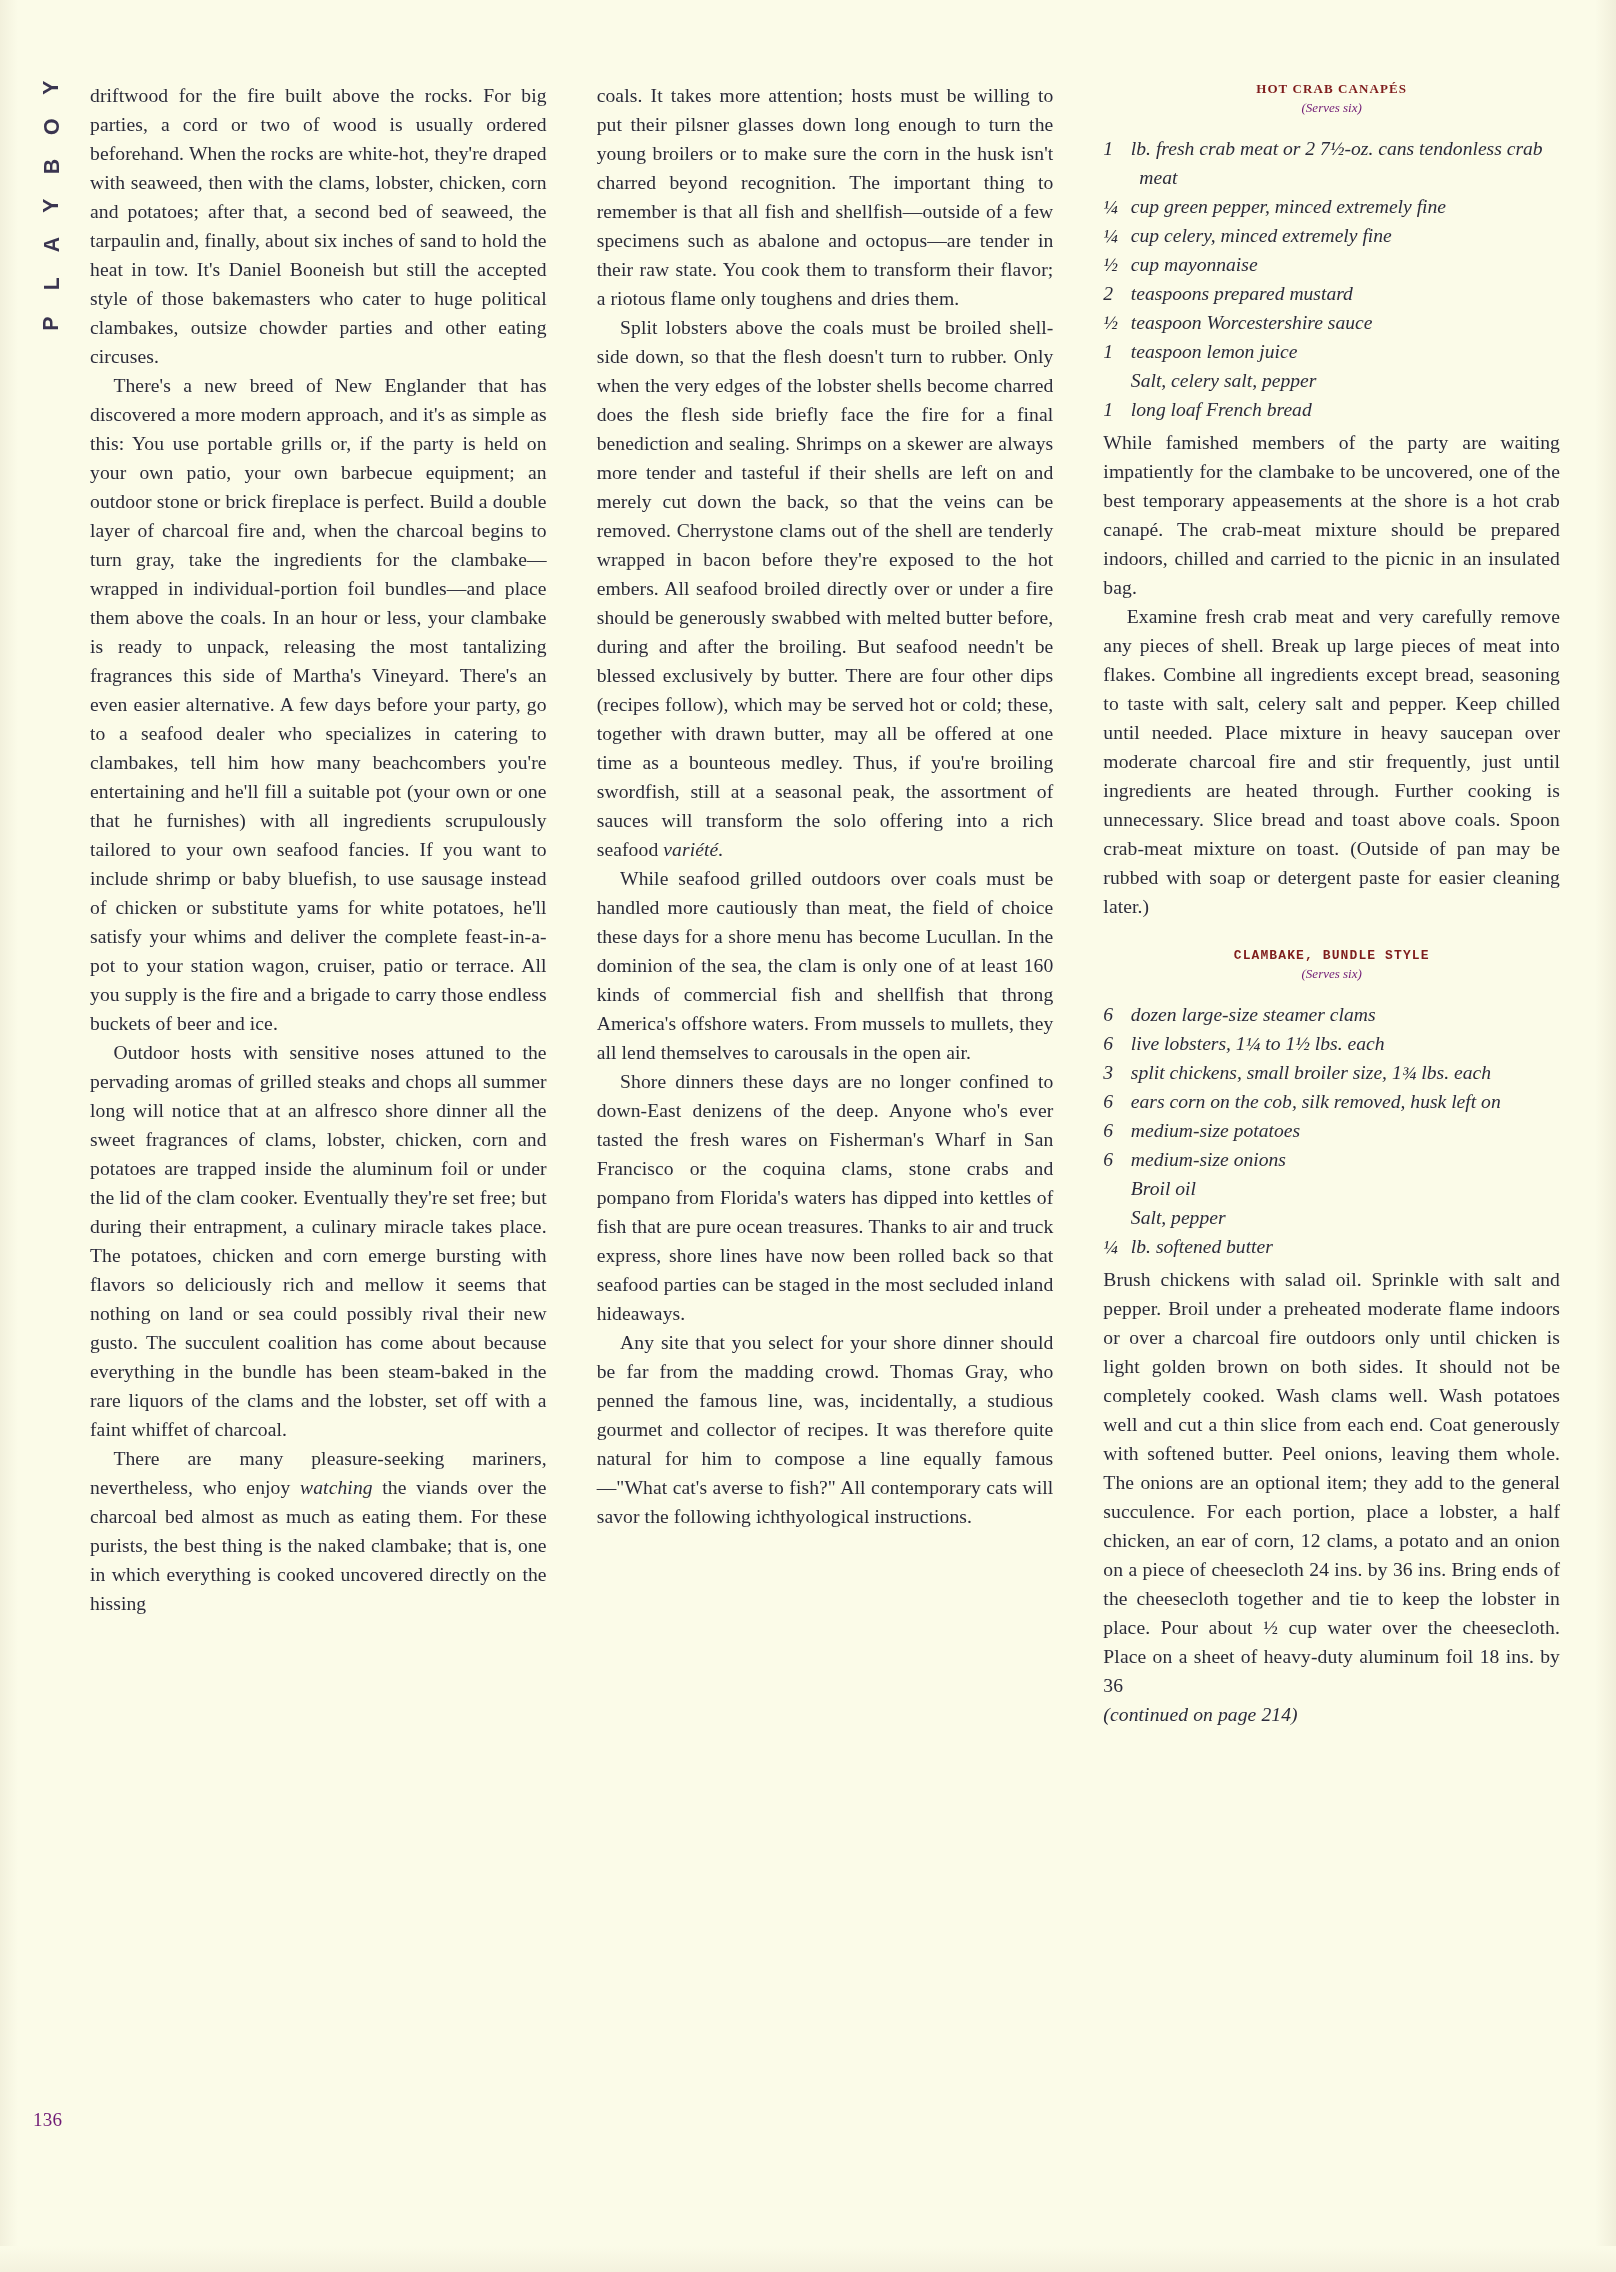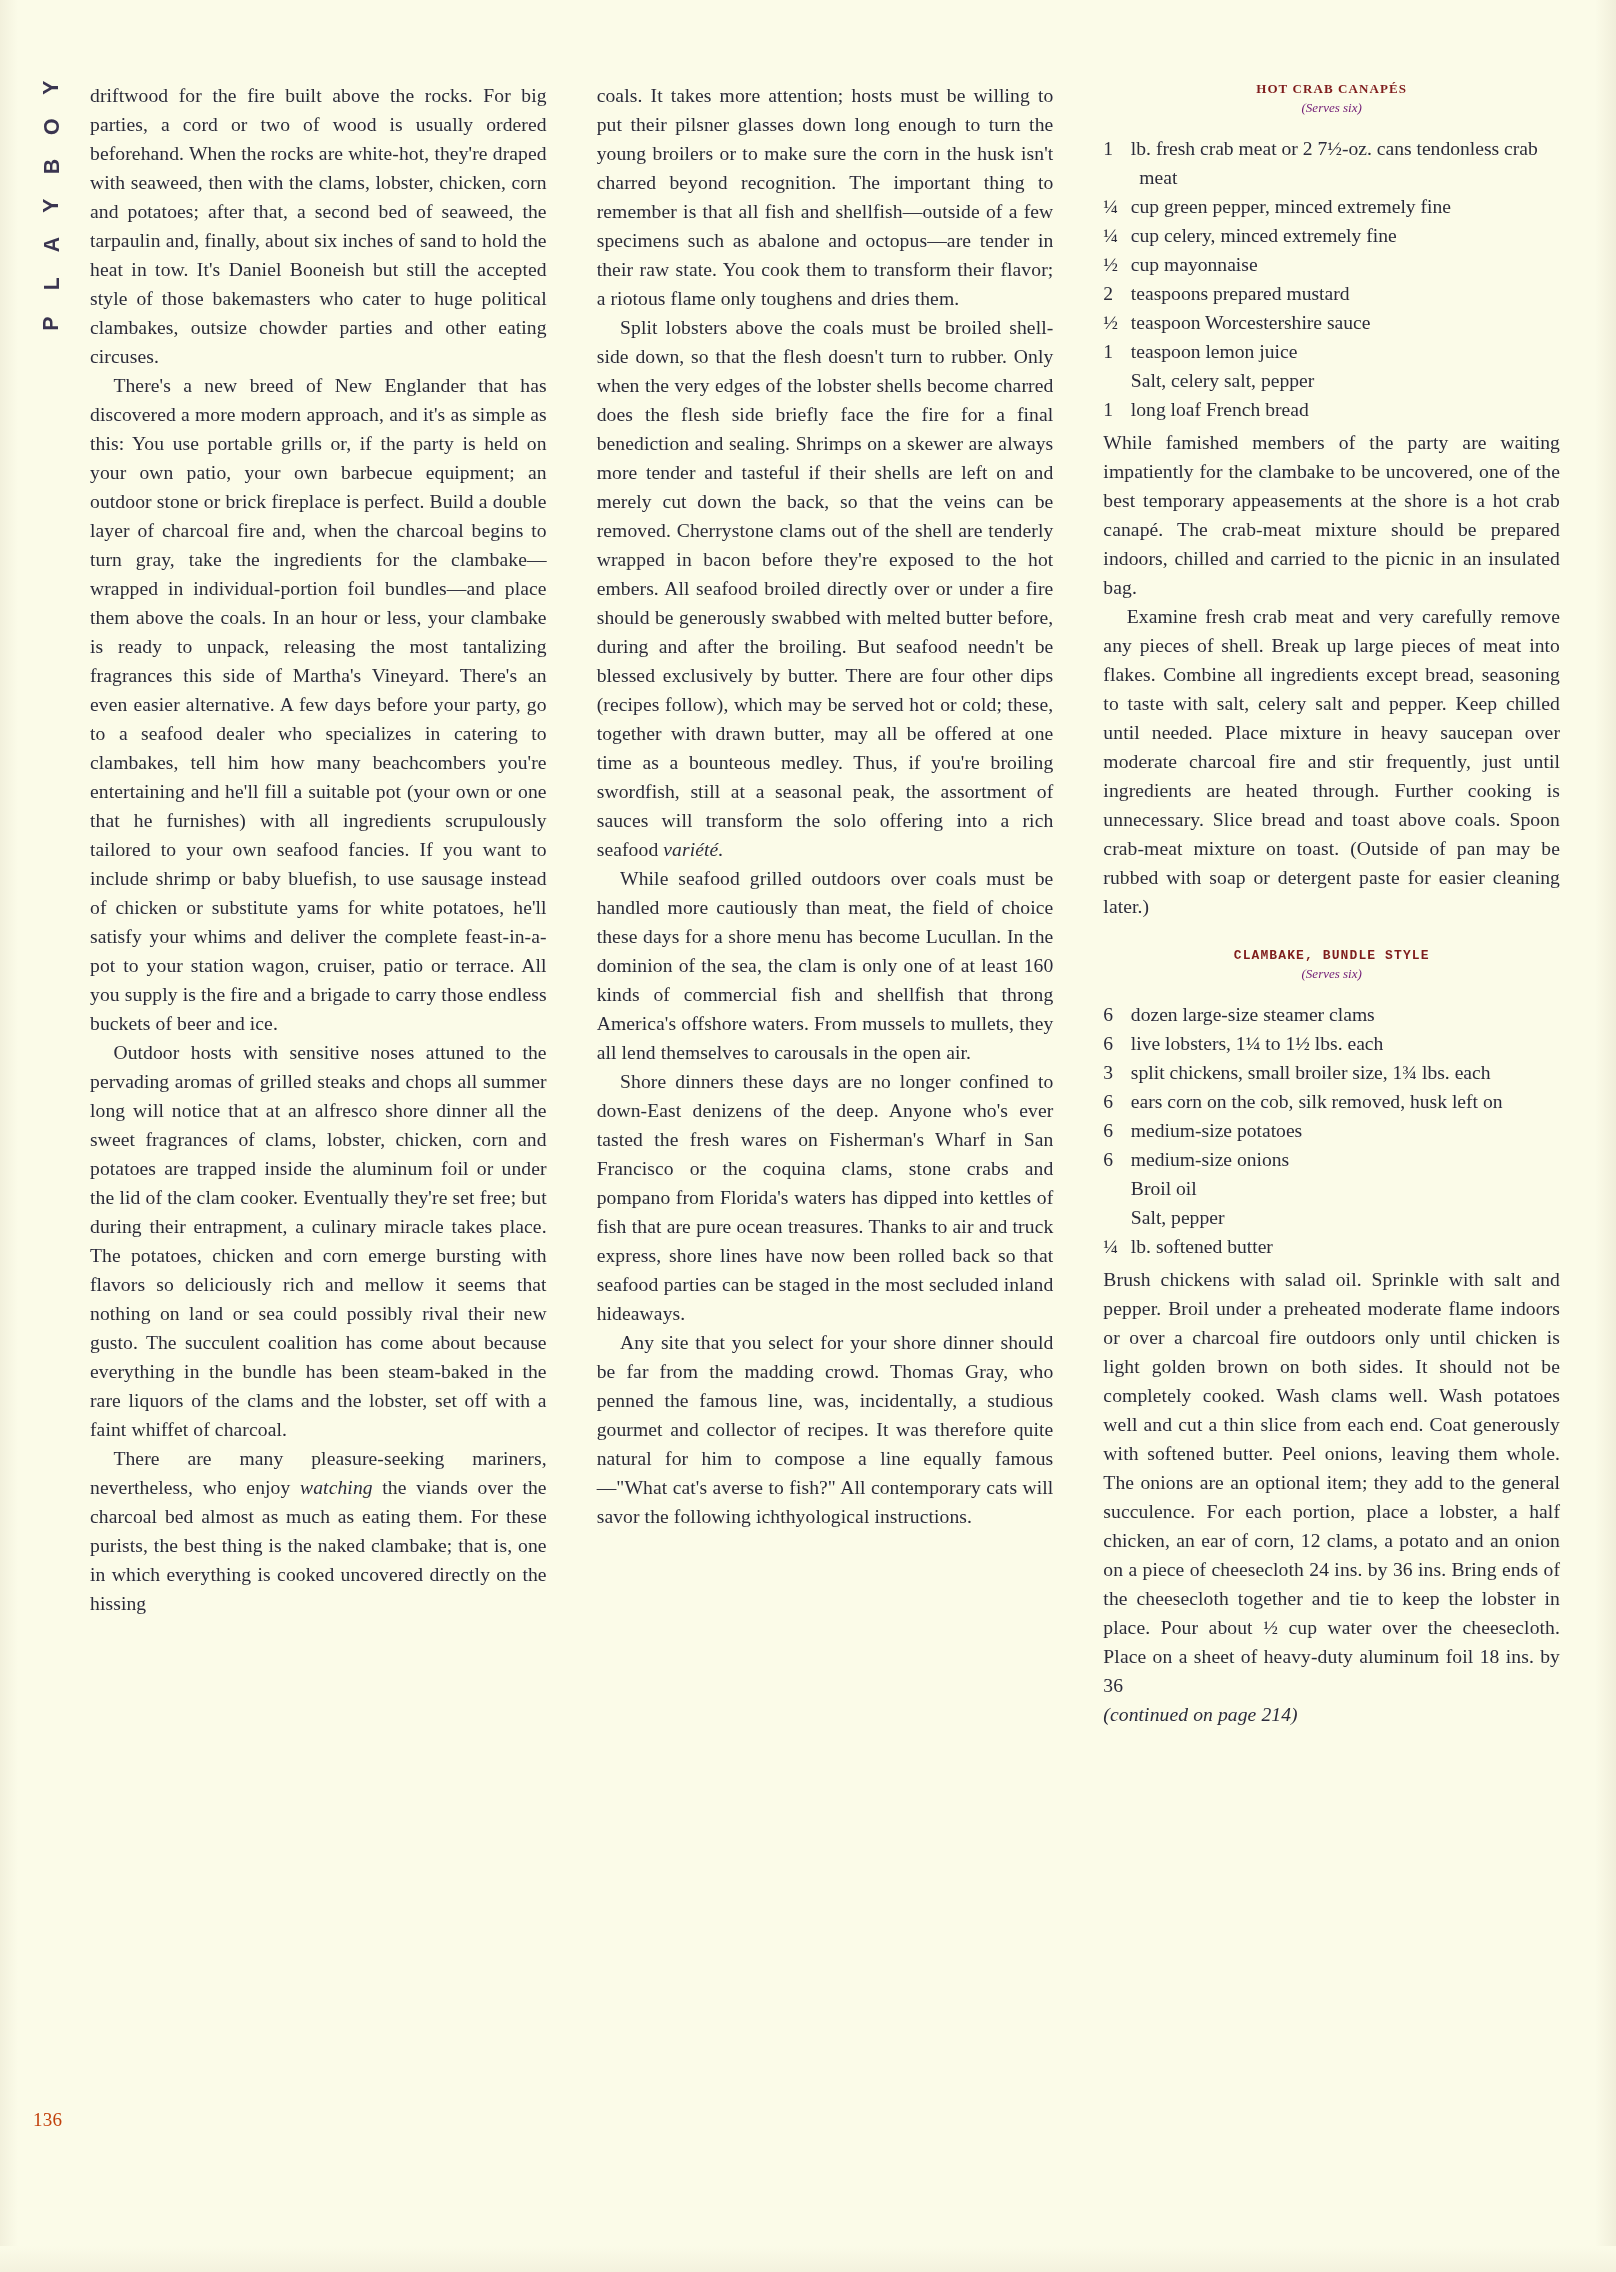--- a/index.html
+++ b/index.html
@@ -107,20 +107,21 @@
     font-style: italic;
     margin: 0 0 18px 0;
     color: #701a75;
   }
   .recipe-title.spaced-top { margin-top: 27.5px; font-family: Liberation Mono, monospace; }
 
   ul.ingredients {
     list-style: none;
     margin: 0 0 4.1px 0;
     padding: 0;
+    font-style: italic;
   }
   ul.ingredients li {
     font-size: 19.6px;
     line-height: 29px;
     padding-left: 36px;
     text-indent: -36px;
     text-align: left;
     color: #2b2b3a;
   }
   ul.ingredients li .qty {
@@ -129,21 +130,21 @@
     text-indent: 0;
   }
 
   
   .folio {
     position: absolute;
     left: 33px;
     top: 2105px;
     font-size: 19px;
     line-height: 29px;
-    color: #c2410c;
+    color: #701a75;
     letter-spacing: 0.3px;
   }
 
   
   .continued {
     text-align: right;
     font-style: italic;
     font-size: 19.6px;
     line-height: 29px;
     margin: 0;

